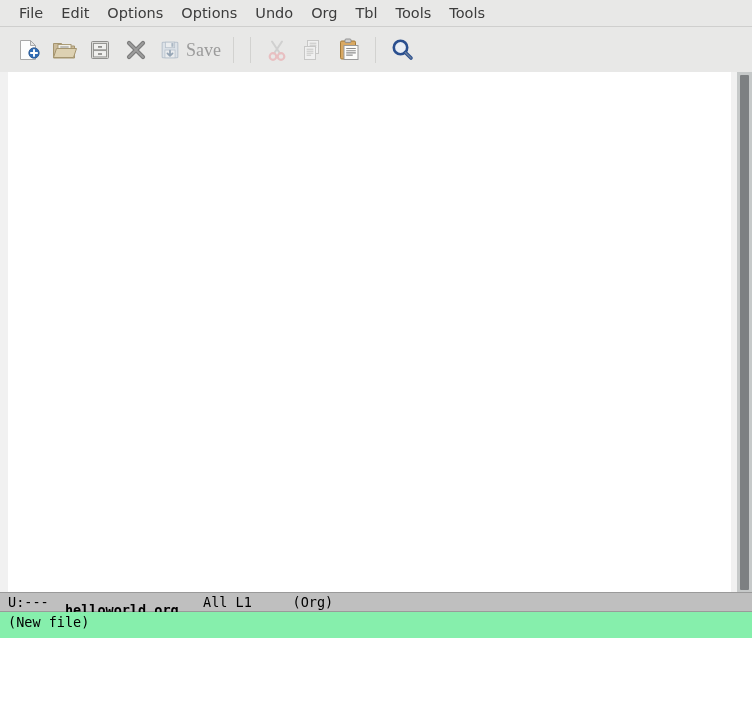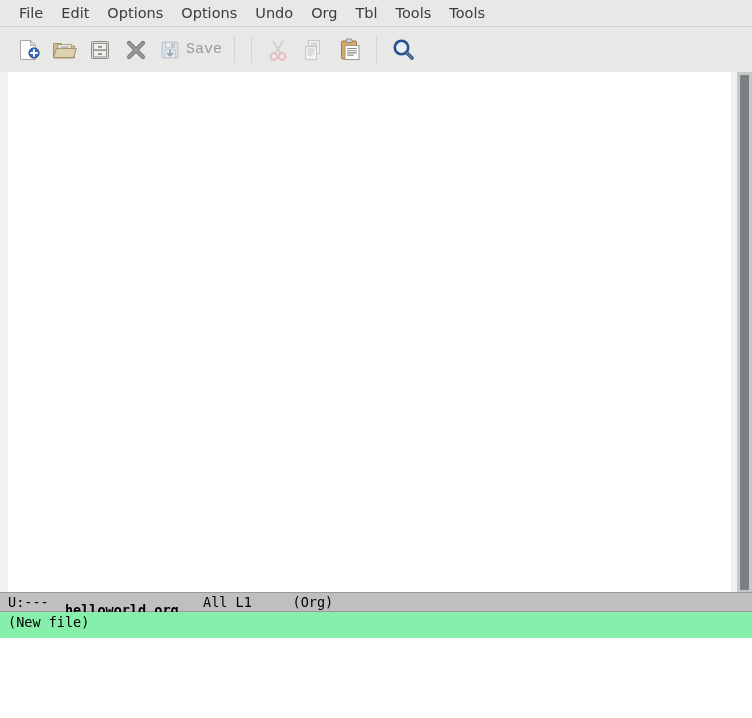--- a/index.html
+++ b/index.html
@@ -58,22 +58,22 @@
     height: 38px;
     display: flex;
     align-items: center;
     justify-content: center;
     padding: 0 5px;
     box-sizing: border-box;
     cursor: default;
   }
   .tb.wide { padding: 0 4px; gap: 3px; }
   .tb-label {
-    font-family: Liberation Mono, monospace;
-    font-size: 15px;
+    font-family: Liberation Serif, serif;
+    font-size: 18px;
     color: #9b9b9b;
     line-height: 16px;
     padding-left: 1px;
   }
   .tb-sep {
     width: 1px;
     height: 26px;
     background: #d2d2d0;
     margin: 0 8px;
   }

